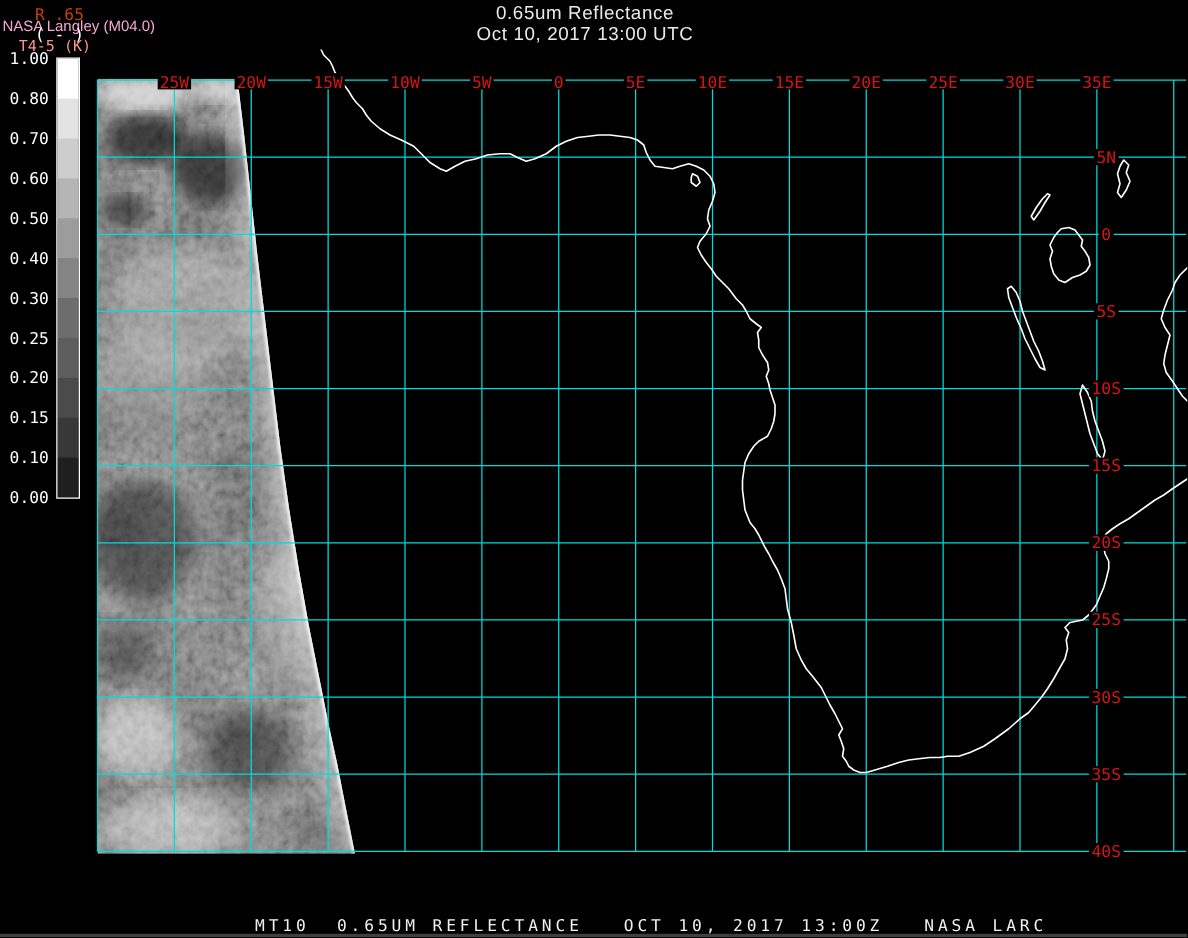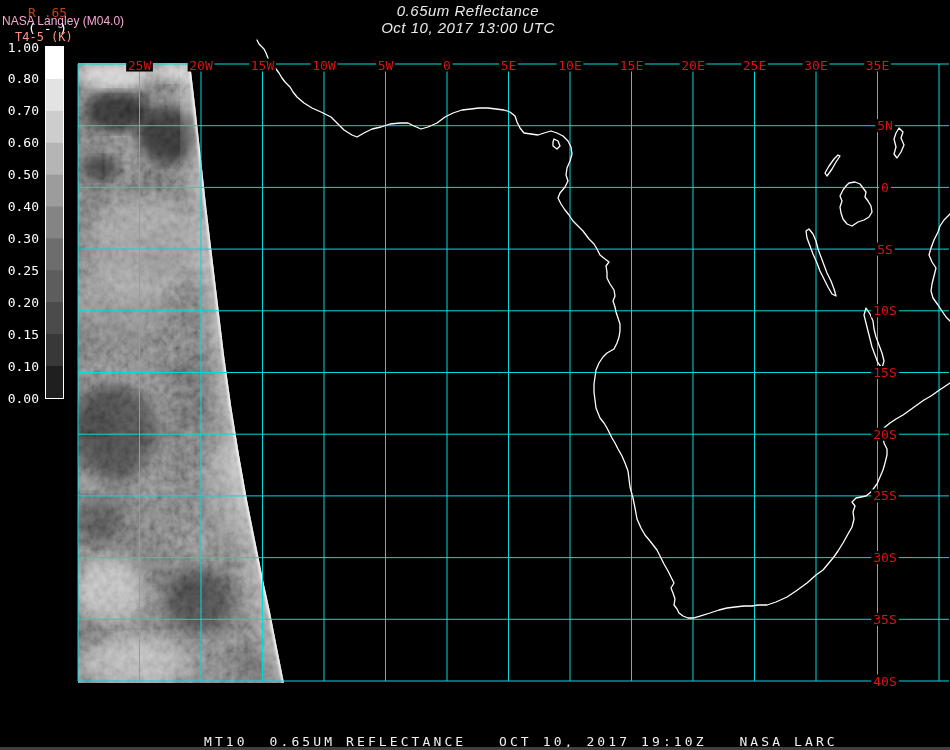--- a/index.html
+++ b/index.html
@@ -1,19 +1,19 @@
 <!DOCTYPE html>
 <html><head>
 <meta charset="utf-8">
 <style>
   html,body{margin:0;padding:0;background:#000;}
   #stage{position:relative;width:950px;height:750px;background:#000;overflow:hidden;
          font-family:"Liberation Sans",sans-serif;}
   .ttl{position:absolute;left:0;width:936px;text-align:center;color:#e9e9e9;
-       font-size:15px;letter-spacing:0.5px;font-style:italic;}
+       font-size:15px;letter-spacing:0.5px;}
   .mono{font-family:"DejaVu Sans Mono",monospace;}
   #ovl-r65{position:absolute;left:28px;top:5px;color:#c2410c;font-size:13px;}
   #ovl-unit{position:absolute;left:28px;top:21px;color:#fff;font-size:13px;}
   #ovl-src{position:absolute;left:2px;top:14px;color:#f9a8d4;font-size:12px;}
   #ovl-t45{position:absolute;left:15px;top:30px;color:#ff9284;font-size:12px;}
   #footer-caption{position:absolute;left:204px;top:734px;color:#f0f0f0;font-size:13px;
        letter-spacing:3.1px;white-space:pre;}
   #bottom-strip{position:absolute;left:0;top:747px;width:950px;height:3px;background:#3f3f3f;}
   svg text{font-family:"DejaVu Sans Mono",monospace;font-size:13px;}
 </style>
@@ -217,15 +217,15 @@
 
   
   <div class="ttl" style="top:2px">0.65um Reflectance</div>
   <div class="ttl" style="top:19px">Oct 10, 2017 13:00 UTC</div>
 
   <div id="ovl-r65" class="mono">R .65</div>
   <div id="ovl-src">NASA Langley (M04.0)</div>
   <div id="ovl-unit" class="mono">( - )</div>
   <div id="ovl-t45" class="mono">T4-5 (K)</div>
 
-  <div id="footer-caption" class="mono">MT10  0.65UM REFLECTANCE   OCT 10, 2017 19:10Z   NASA LARC</div>
+  <div id="footer-caption" class="mono">MT10  0.65UM REFLECTANCE   OCT 10, 2017 13:00Z   NASA LARC</div>
   <div id="bottom-strip"></div>
 </div>
 
 </body></html>

